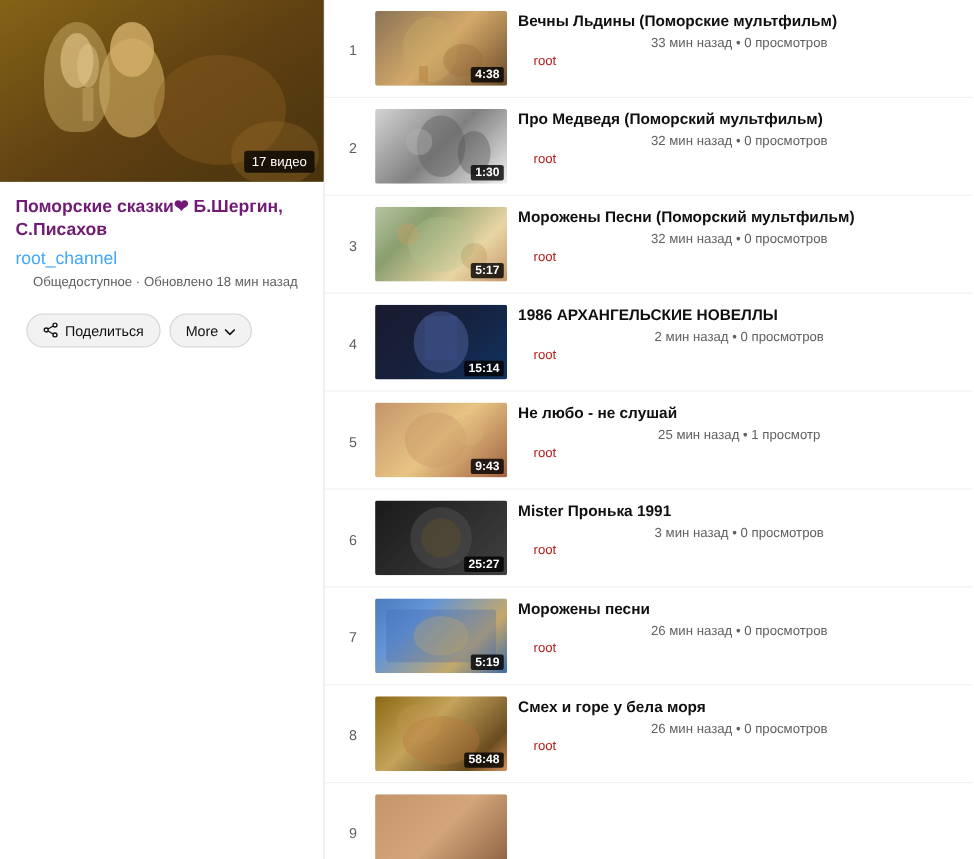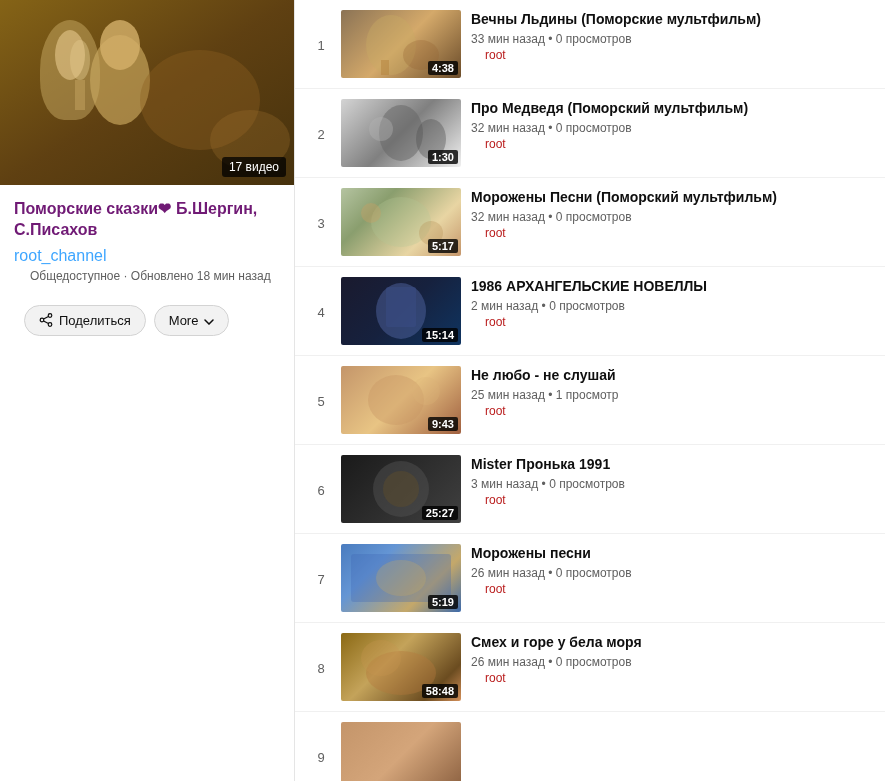--- a/index.html
+++ b/index.html
@@ -16,21 +16,21 @@
     }
     
     .sidebar {
       width: 295px;
       min-width: 295px;
       padding: 0;
       border-right: 1px solid #e5e5e5;
     }
     .sidebar-thumbnail {
       width: 100%;
-      height: 185px;
+      height: 165px;
       background: #404040;
       position: relative;
       overflow: hidden;
       display: flex;
       align-items: center;
       justify-content: center;
     }
     .sidebar-thumbnail-art {
       width: 100%;
       height: 100%;
@@ -155,20 +155,21 @@
       font-size: 14px;
       font-weight: bold;
       color: #0f0f0f;
       margin-bottom: 4px;
       line-height: 1.3;
     }
     .video-meta {
       font-size: 12px;
       color: #606060;
       margin-bottom: 2px;
+      text-align: center;
     }
     .video-channel {
       font-size: 12px;
       color: #b91c1c;
       padding-left: 14px;
     }
 
     
     .thumb-1 { background: linear-gradient(135deg, #8B7355 0%, #D4A96A 50%, #6B4C2A 100%); }
     .thumb-2 { background: linear-gradient(135deg, #d4d4d4 0%, #808080 50%, #f0f0f0 100%); }

